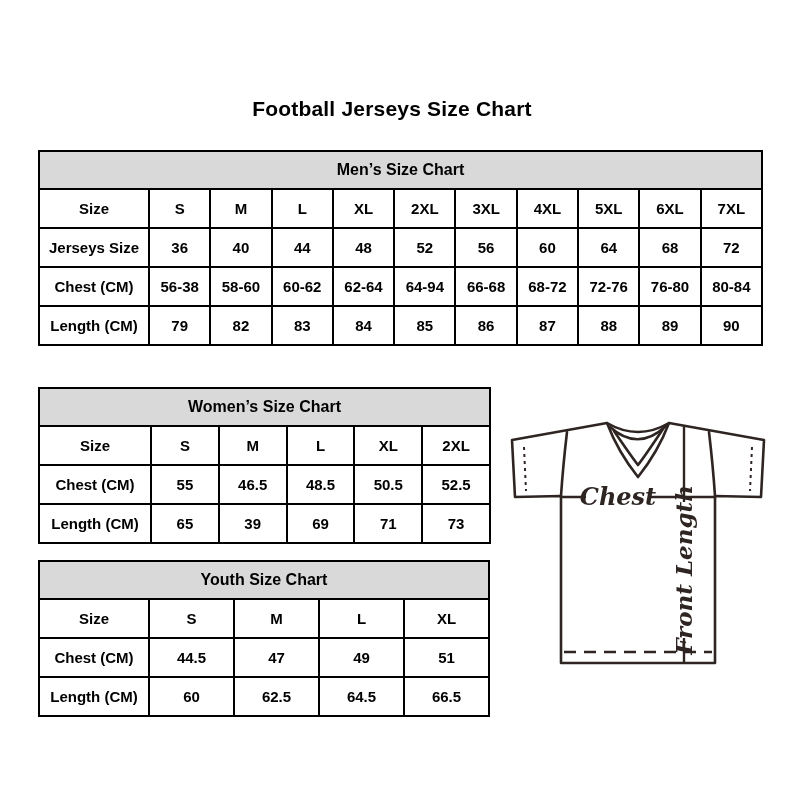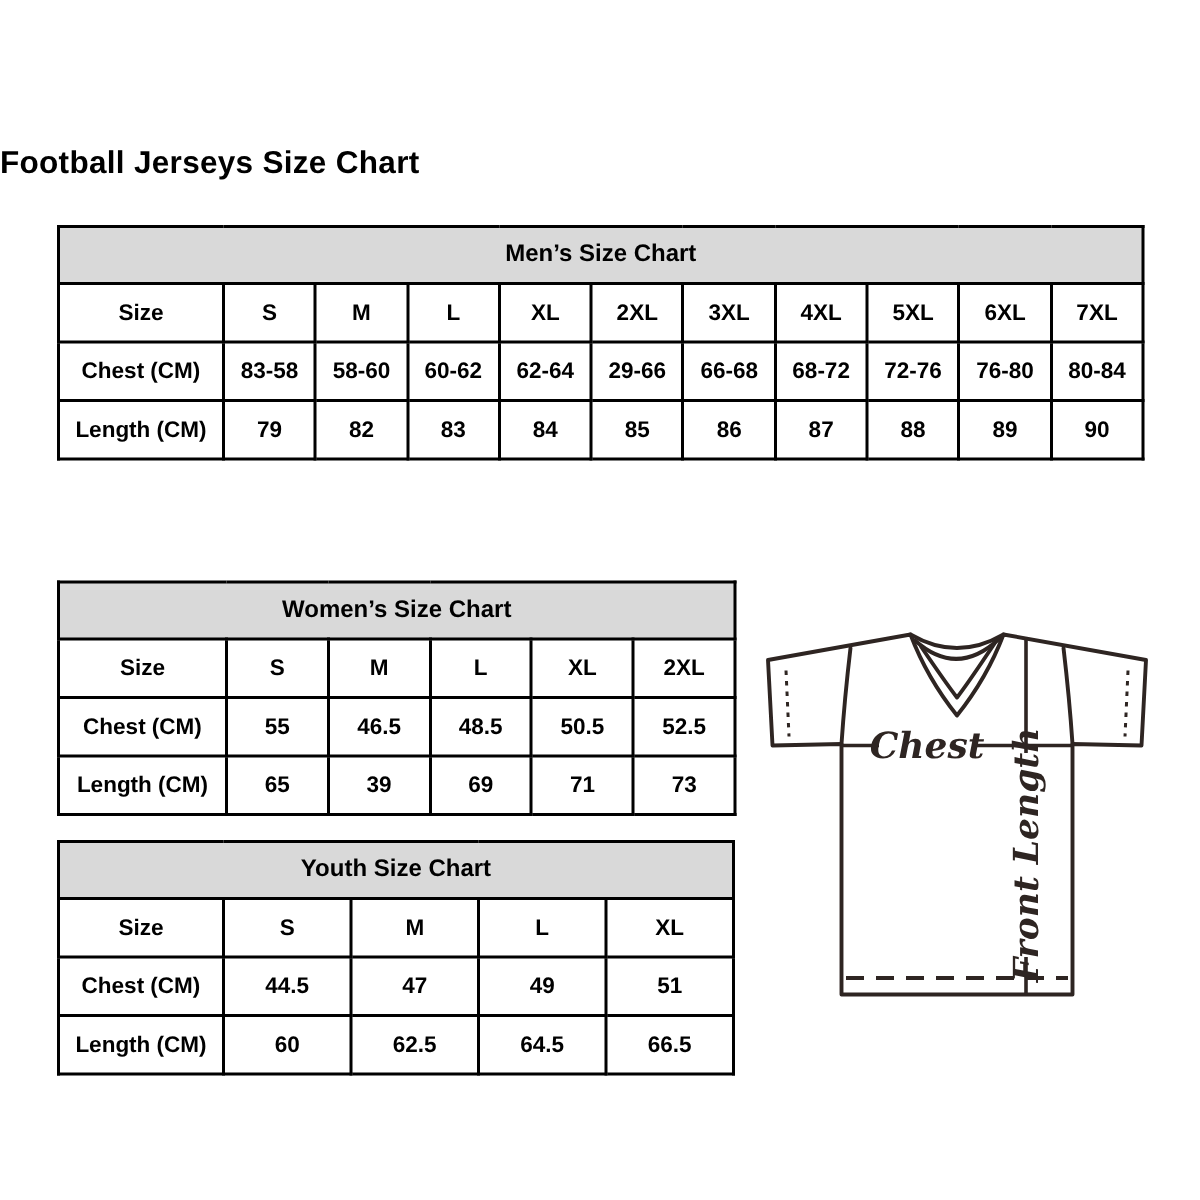--- a/index.html
+++ b/index.html
@@ -1,21 +1,21 @@
 <!DOCTYPE html>
 <html style="--header-bg: #d9d9d9; --diagram-stroke: #2e2522;"><head>
 <meta charset="utf-8">
 <style>
   html,body{margin:0;padding:0;}
   body{
     width:800px;height:800px;position:relative;background:#ffffff;
     font-family:"Liberation Sans",sans-serif;color:#000;overflow:hidden;
   }
   .page-title{
-    position:absolute;top:97px;left:0;width:784px;
+    position:absolute;top:97px;left:0;width:784px;text-align:center;
     font-size:21px;font-weight:bold;letter-spacing:0.2px;
   }
   table.size-table{
     position:absolute;border-collapse:collapse;table-layout:fixed;background:#fff;
     border:2px solid #000;
   }
   table.size-table th, table.size-table td{
     border:2px solid #000;text-align:center;vertical-align:middle;
     font-weight:bold;padding:0;color:#000;
   }
@@ -73,26 +73,39 @@
         <td>L</td>
         <td>XL</td>
         <td>2XL</td>
         <td>3XL</td>
         <td>4XL</td>
         <td>5XL</td>
         <td>6XL</td>
         <td>7XL</td>
       </tr>
       <tr>
+        <td>Jerseys Size</td>
+        <td>36</td>
+        <td>40</td>
+        <td>44</td>
+        <td>48</td>
+        <td>52</td>
+        <td>56</td>
+        <td>60</td>
+        <td>64</td>
+        <td>68</td>
+        <td>72</td>
+      </tr>
+      <tr>
         <td>Chest (CM)</td>
-        <td>83-58</td>
+        <td>56-38</td>
         <td>58-60</td>
         <td>60-62</td>
         <td>62-64</td>
-        <td>29-66</td>
+        <td>64-94</td>
         <td>66-68</td>
         <td>68-72</td>
         <td>72-76</td>
         <td>76-80</td>
         <td>80-84</td>
       </tr>
       <tr>
         <td>Length (CM)</td>
         <td>79</td>
         <td>82</td>

